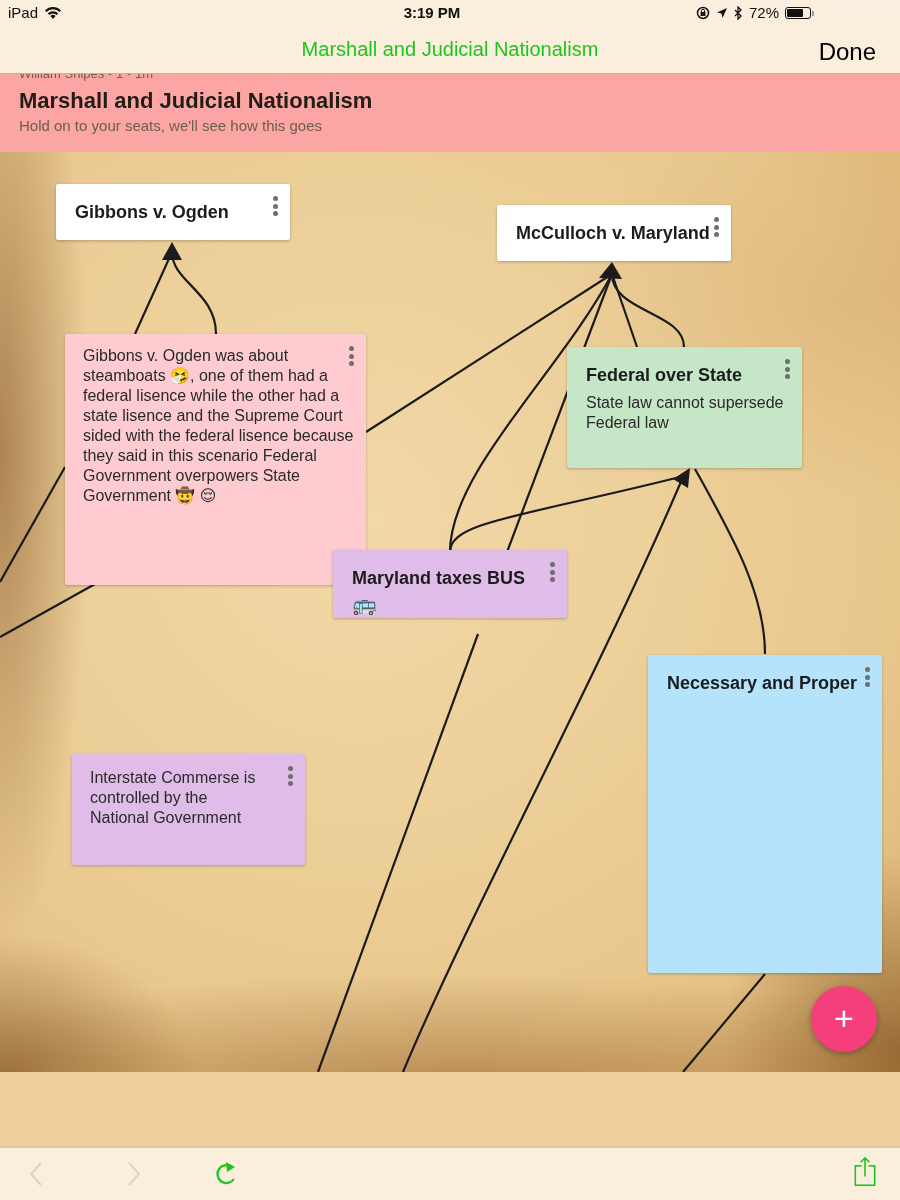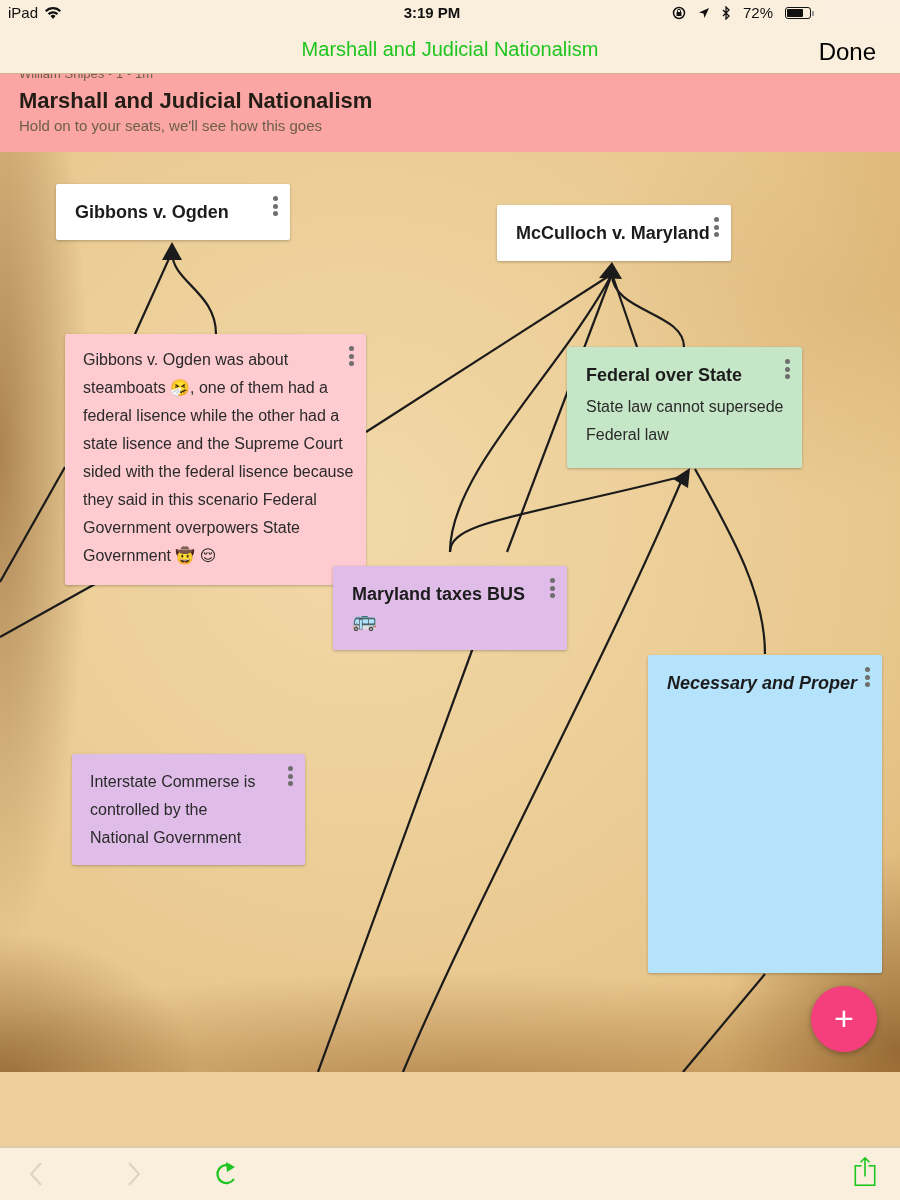--- a/index.html
+++ b/index.html
@@ -2,21 +2,21 @@
 <html><head>
 <meta charset="utf-8">
 <style>
   * { box-sizing: border-box; margin: 0; padding: 0; }
   html, body { width: 900px; height: 1200px; overflow: hidden; }
   body { font-family: "Liberation Sans", "DejaVu Sans", sans-serif; background: #faf0e0; position: relative; }
 
   .status-bar { position: absolute; left: 0; top: 0; width: 821px; height: 26px; background: #faefdd; font-size: 15px; color: #111; }
   .status-bar .left { position: absolute; left: 8px; top: 4px; display: flex; align-items: center; gap: 6px; }
   .status-bar .center { position: absolute; left: 0; right: 0; top: 4px; text-align: center; font-weight: 600; padding-left: 43px; }
-  .status-bar .right { position: absolute; right: 10px; top: 4px; display: flex; align-items: center; gap: 12px; }
+  .status-bar .right { position: absolute; right: 10px; top: 4px; display: flex; align-items: center; gap: 6px; }
   .battery { width: 26px; height: 12px; border: 1px solid #111; border-radius: 3px; position: relative; padding: 1px; }
   .battery .fill { height: 100%; width: 72%; background: #111; border-radius: 1px; }
   .battery::after { content: ""; position: absolute; right: -4px; top: 3px; width: 2px; height: 5px; background: #999; border-radius: 0 1px 1px 0; }
 
   .nav-bar { position: absolute; left: 0; top: 26px; width: 900px; height: 48px; background: #faefdd; border-bottom: 1px solid #cdb58e; }
   .nav-title { position: absolute; left: 0; right: 0; top: 12px; text-align: center; color: #1ec51e; font-size: 20px; font-weight: 500; }
   .nav-done { position: absolute; right: 24px; top: 12px; color: #000000; font-size: 24px; font-weight: 500; cursor: pointer; }
 
   .board-header { position: absolute; left: 0; top: 74px; width: 900px; height: 78px; background: #fca5a5; overflow: hidden; }
   .author-line { position: absolute; left: 19px; top: -8px; font-size: 13px; color: #6f604a; }
@@ -31,27 +31,27 @@
       radial-gradient(ellipse 200px 150px at 0px 930px, rgba(110,65,20,0.6), rgba(110,65,20,0) 100%),
       radial-gradient(ellipse 300px 200px at 860px 150px, rgba(205,160,95,0.35), rgba(205,160,95,0) 100%),
       radial-gradient(circle at 40% 40%, #f2d9a8, #e8c78d 70%, #d9ae6c 100%);
   }
   .connectors { position: absolute; left: 0; top: 0; width: 900px; height: 920px; pointer-events: none; }
 
   .card { position: absolute; box-shadow: 0 1px 3px rgba(0,0,0,0.25); border-radius: 2px; color: #1c1c1c; }
   .card .menu { position: absolute; right: 10px; top: 10px; width: 10px; height: 24px; display: flex; flex-direction: column; align-items: center; justify-content: space-between; padding: 2px 0; cursor: pointer; }
   .card .menu span { width: 5px; height: 5px; border-radius: 50%; background: #6e6e6e; display: block; }
   .card-title { font-size: 18px; font-weight: 600; }
-  .card-body { font-size: 16px; line-height: 28px; color: #2a2a2a; }
+  .card-body { font-size: 16px; line-height: 20px; color: #2a2a2a; }
 
   .card-white { background: #ffffff; }
   .card-pink { background: #fdcbd0; }
   .card-green { background: #c6e6c8; }
   .card-purple { background: #dfbde8; }
-  .card-blue { background: #b4e3fb; font-style: italic; }
+  .card-blue { background: #b4e3fb; }
 
   .fab { position: absolute; left: 811px; top: 986px; width: 66px; height: 66px; border-radius: 50%; background: #f43f7c; box-shadow: 0 2px 6px rgba(0,0,0,0.3); color: #fff; font-size: 34px; text-align: center; line-height: 64px; cursor: pointer; font-weight: 300; }
 
   .footer-band { position: absolute; left: 0; top: 1072px; width: 900px; height: 76px; background: #eecf9c; border-bottom: 2px solid #dcc9a6; }
 
   .toolbar { position: absolute; left: 0; top: 1149px; width: 900px; height: 51px; background: #faefdd; }
   .tb-btn { position: absolute; top: 10px; width: 30px; height: 30px; cursor: pointer; }
 </style>
 </head>
 <body>
@@ -161,21 +161,21 @@
   <div class="card card-green" style="left:567px; top:195px; width:235px; height:121px;">
     <div class="card-title" style="position:absolute; left:19px; top:18px;">Federal over State</div>
     <div class="card-body" style="position:absolute; left:19px; top:46px; width:200px;">State law cannot supersede Federal law</div>
     <div class="menu">
         <span></span>
         <span></span>
         <span></span>
       </div>
   </div>
 
-  <div class="card card-purple" style="left:333px; top:398px; width:234px; height:84px;margin-top:16px;">
+  <div class="card card-purple" style="left:333px; top:398px; width:234px; height:68px;">
     <div class="card-title" style="position:absolute; left:19px; top:18px;">Maryland taxes BUS</div>
     <div style="position:absolute; left:19px; top:42px; font-size:20px;">🚌</div>
     <div class="menu">
         <span></span>
         <span></span>
         <span></span>
       </div>
   </div>
 
   <div class="card card-purple" style="left:72px; top:602px; width:233px; height:111px;">

